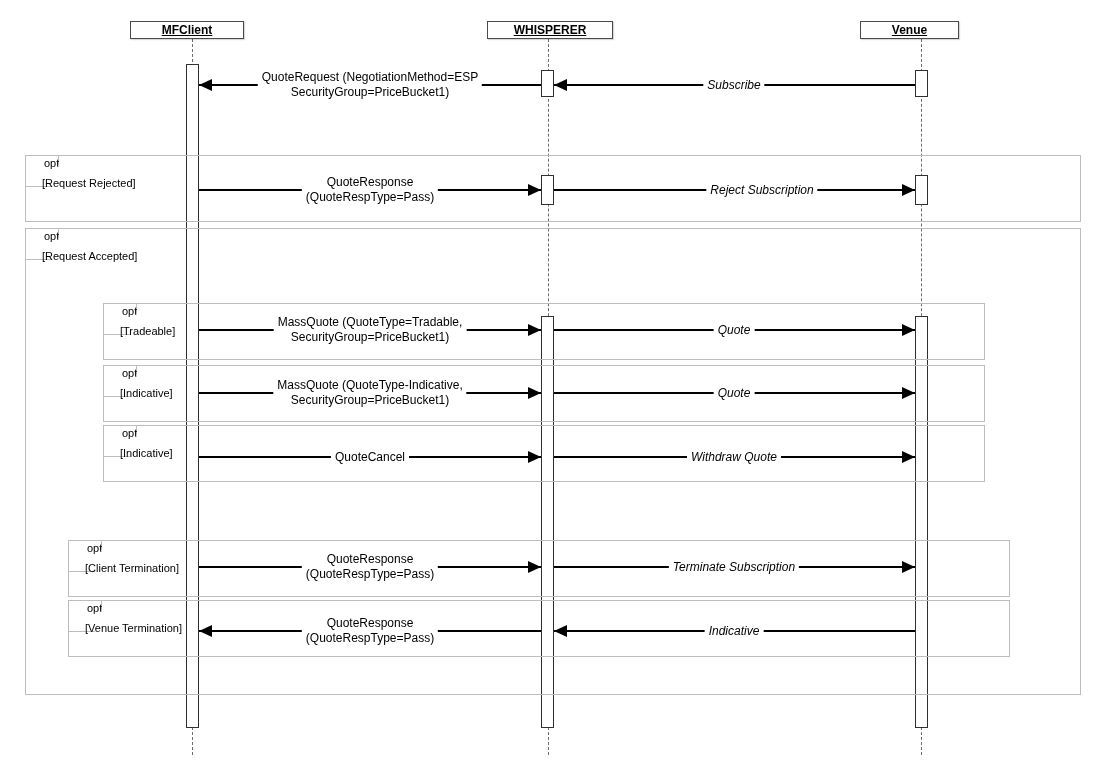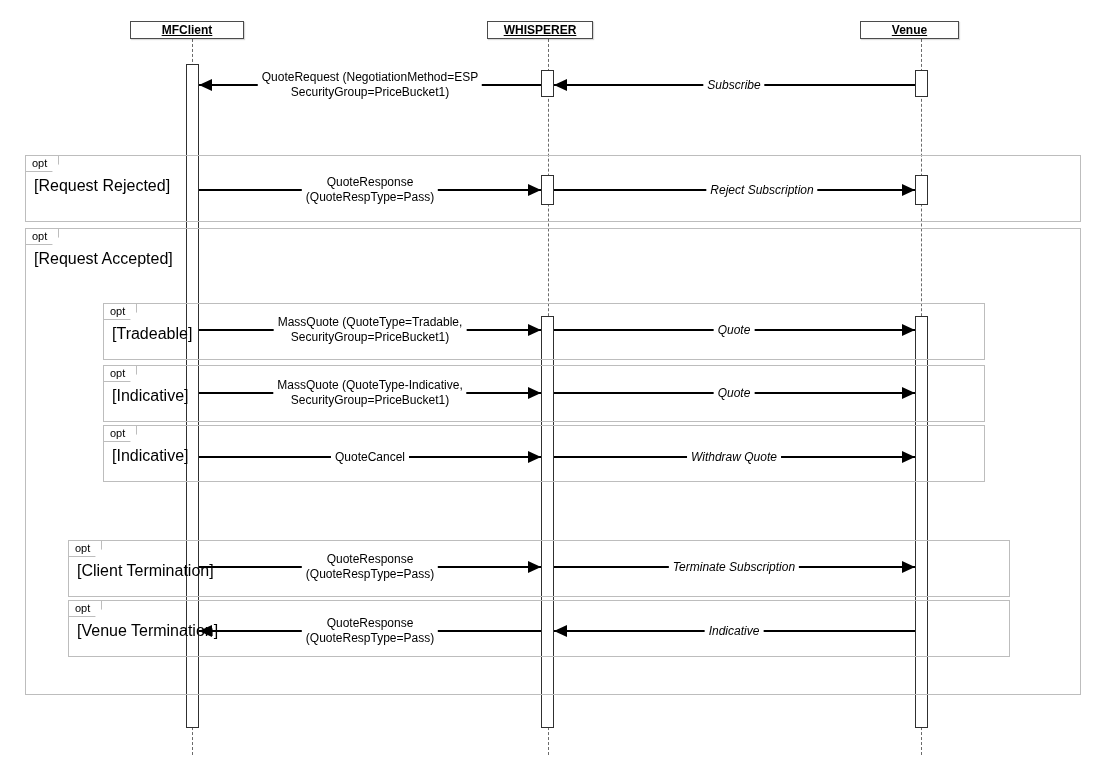--- a/index.html
+++ b/index.html
@@ -9,24 +9,24 @@
   .actor { position:absolute; height:18px; background:#fefefe; border:1px solid #4a4a4a;
            display:flex; align-items:center; justify-content:center; font-size:12px;
            font-weight:bold; text-decoration:underline; z-index:5;
            box-shadow:1px 1px 1px rgba(0,0,0,0.15); }
 
   .lifeline { position:absolute; width:0; border-left:1px dashed #6b6b6b; z-index:1; }
 
   .bar { position:absolute; width:13px; background:#fff; border:1px solid #303030; z-index:2; }
 
   .frame { position:absolute; border:1px solid #bdbdbd; z-index:3; }
-  .tab { position:absolute; top:-1px; left:-1px; height:17px; background:#fff;
-         border:1px solid #bdbdbd; font-size:11px; padding:1px 12px 0 6px;
+  .tab { position:absolute; top:-1px; left:-1px; height:32px; background:#fff;
+         border:1px solid #bdbdbd; font-size:11px; padding:1px 12px 0 18px;
          clip-path:polygon(0 0,100% 0,100% 9px,calc(100% - 7px) 100%,0 100%); }
-  .guard { position:absolute; left:8px; top:21px; font-size:16px; white-space:nowrap; }
+  .guard { position:absolute; left:16px; top:21px; font-size:11px; white-space:nowrap; }
 
   .mline { position:absolute; height:2px; background:#000; z-index:4; }
   .ah { position:absolute; width:0; height:0; border-top:6px solid transparent;
         border-bottom:6px solid transparent; z-index:4; }
   .ah.r { border-left:13px solid #000; }
   .ah.l { border-right:13px solid #000; }
   .mlabel { position:absolute; transform:translate(-50%,-50%); background:#fff;
             padding:0 4px; font-size:12px; line-height:15px; text-align:center;
             white-space:nowrap; z-index:4; }
   .it { font-style:italic; }
@@ -80,21 +80,21 @@
   </div>
 
   <div class="frame" style="left:68px;top:600px;width:942px;height:57px;">
     <div class="tab" style="width:34px;"><span>opt</span></div>
     <div class="guard">[Venue Termination]</div>
   </div>
 
   <div class="actor" style="left:130px;top:21px;width:114px;">
       <span>MFClient</span>
     </div>
-  <div class="actor" style="left:487px;top:21px;width:106px;">
+  <div class="actor" style="left:487px;top:21px;width:126px;">
       <span>WHISPERER</span>
     </div>
   <div class="actor" style="left:860px;top:21px;width:99px;">
       <span>Venue</span>
     </div>
 
   <div>
     <div class="mline" style="left:199px;top:84px;width:342px;"></div>
     <div class="ah l" style="left:199px;top:79px;"></div>
     <div class="mlabel" style="left:370px;top:85px;">

